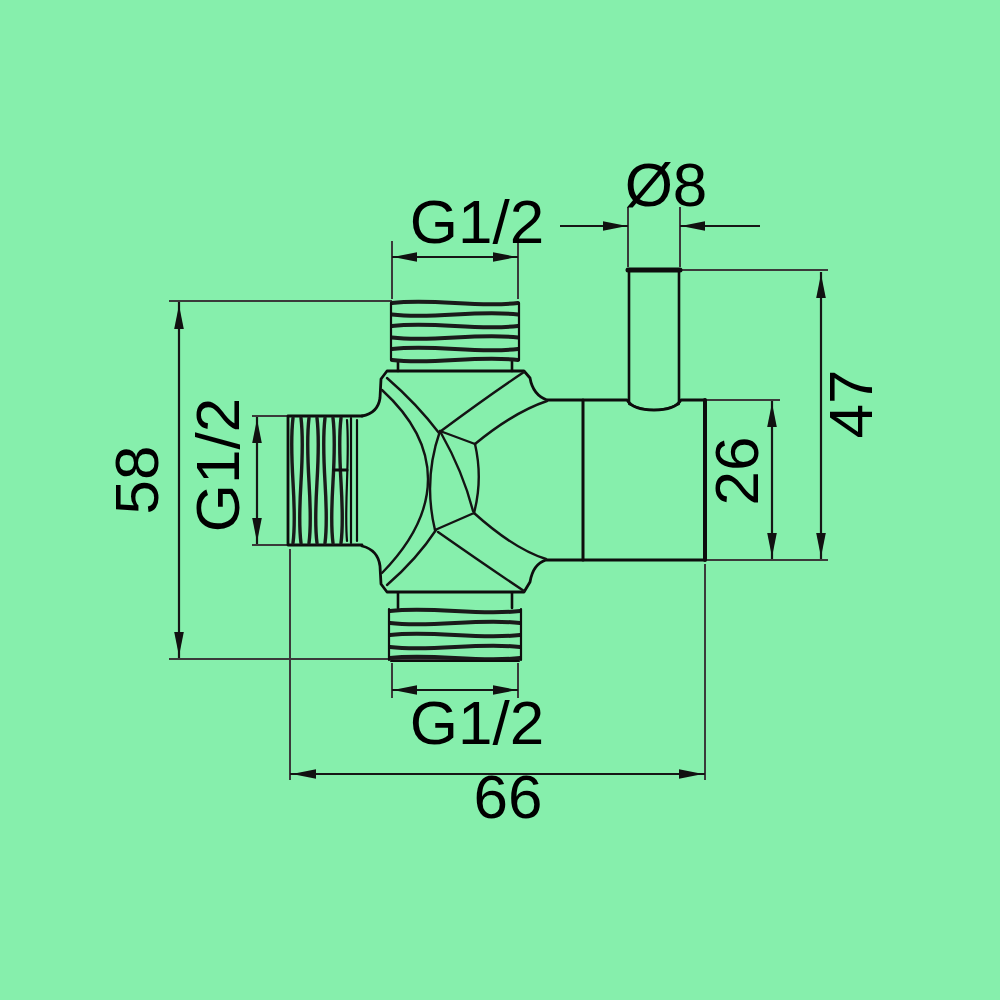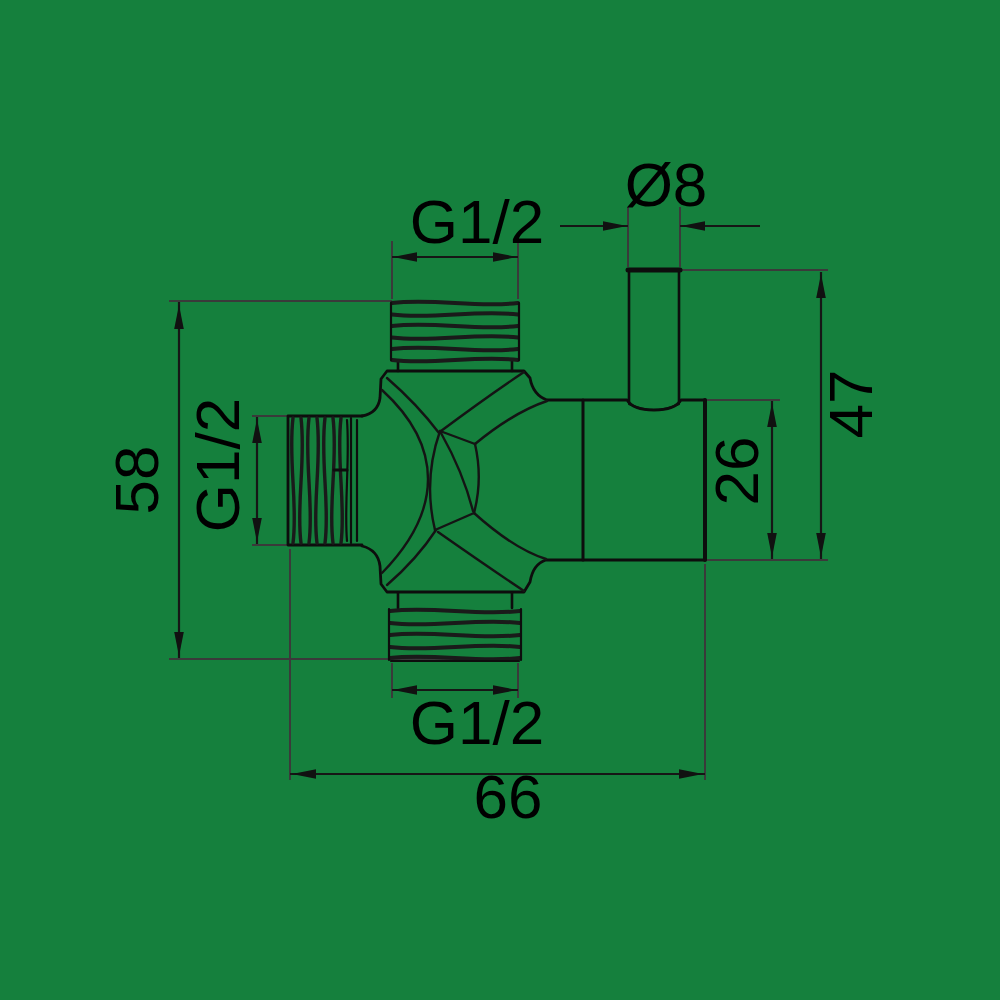--- a/index.html
+++ b/index.html
@@ -1,16 +1,16 @@
 <!DOCTYPE html>
 <html><head>
 <meta charset="utf-8">
 <style>
   html,body{margin:0;padding:0;background:#ffffff;}
-  .stage{width:1000px;height:1000px;background:#15803d;position:relative;overflow:hidden;}
+  .stage{width:1000px;height:1000px;background:#86efac;position:relative;overflow:hidden;}
   svg{display:block;}
   text{font-family:"Liberation Sans","DejaVu Sans",sans-serif;font-size:62px;fill:#000000;}
   .obj{stroke:#0d0d0d;fill:none;stroke-width:2.8;stroke-linecap:round;stroke-linejoin:round;}
   .thin{stroke:#0d0d0d;fill:none;stroke-width:2.2;stroke-linecap:round;}
   .thread{stroke:#1a1a1a;fill:none;stroke-width:4;stroke-linecap:round;}
   .threadv{stroke:#1a1a1a;fill:none;stroke-width:3.4;stroke-linecap:round;}
   .web{stroke:#141414;fill:none;stroke-width:2.4;stroke-linecap:round;}
   .ext{stroke:#3a3a3a;fill:none;stroke-width:2;stroke-linecap:butt;}
   .dim{stroke:#161616;fill:none;stroke-width:2.2;stroke-linecap:butt;}
   .arrow{fill:#111111;stroke:none;}

